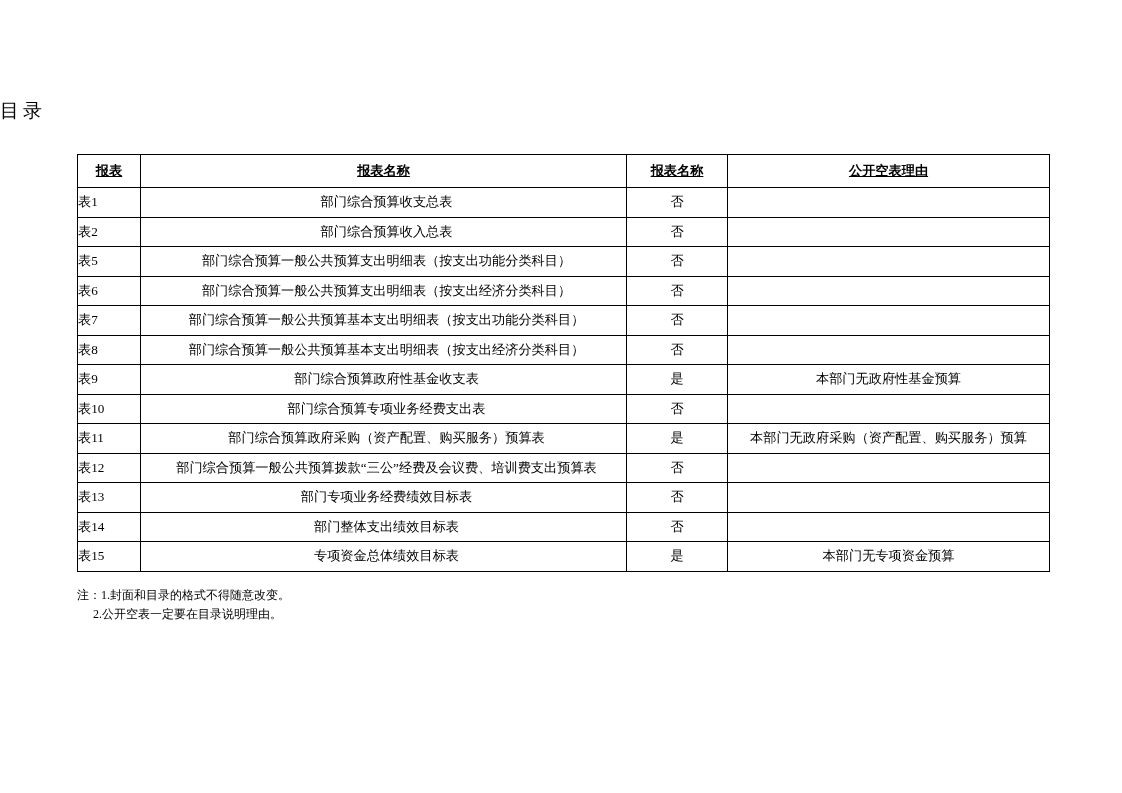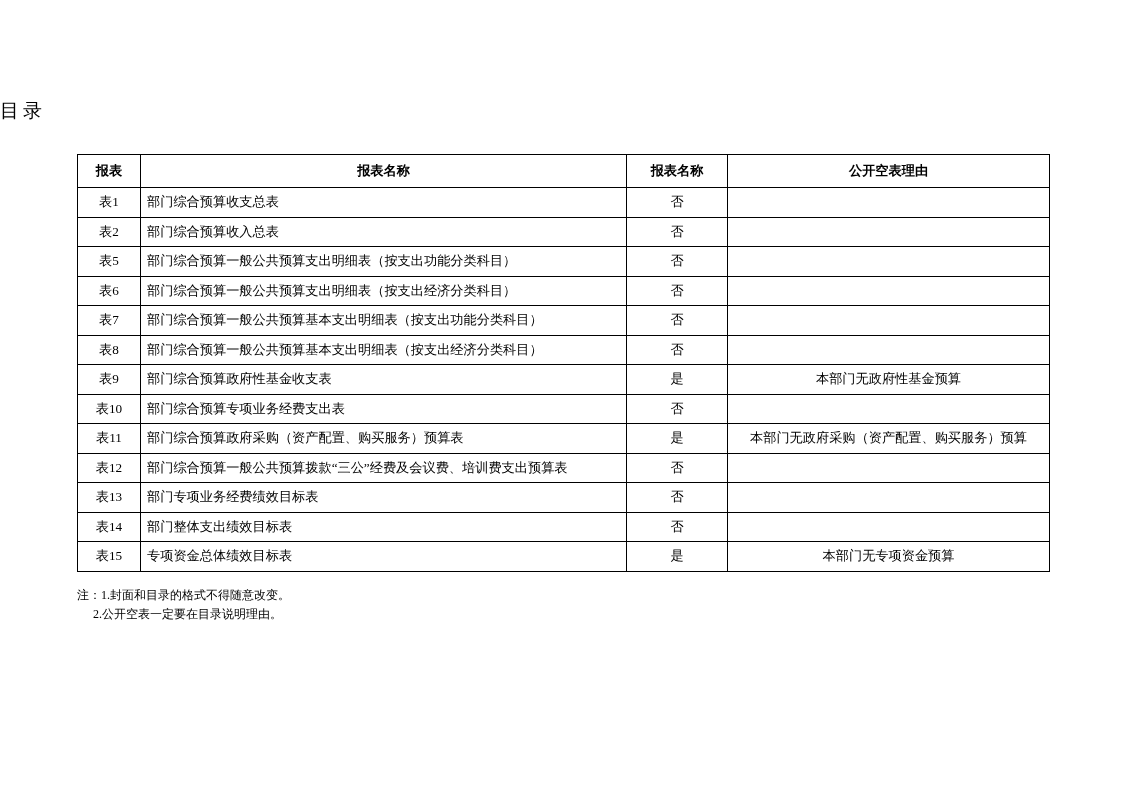--- a/index.html
+++ b/index.html
@@ -44,28 +44,28 @@
     font-weight: normal;
     padding: 0;
     height: 28.5px;
     vertical-align: middle;
     font-family: "Liberation Serif", serif;
   }
   table.catalog thead td {
     text-align: center;
     font-weight: bold;
     height: 32px;
+    text-decoration: underline;
   }
   .col-code {
     width: 62px;
-    text-align: center;
   }
   .col-name {
     width: 485px;
-    text-align: left;
+    text-align: center;
     padding-left: 6px !important;
   }
   .col-empty {
     width: 100px;
     text-align: center;
   }
   .col-reason {
     width: 321px;
     text-align: center;
   }

